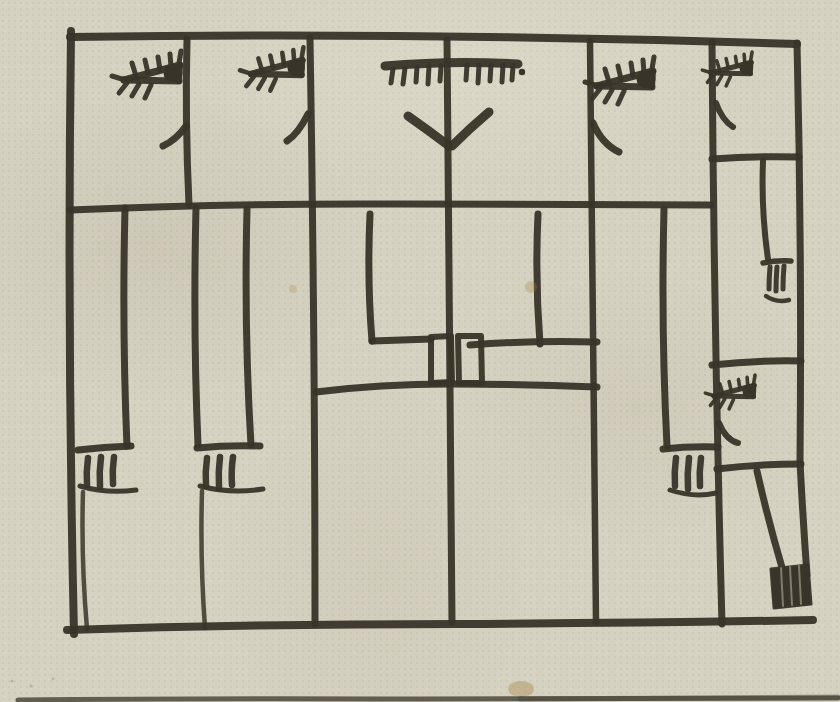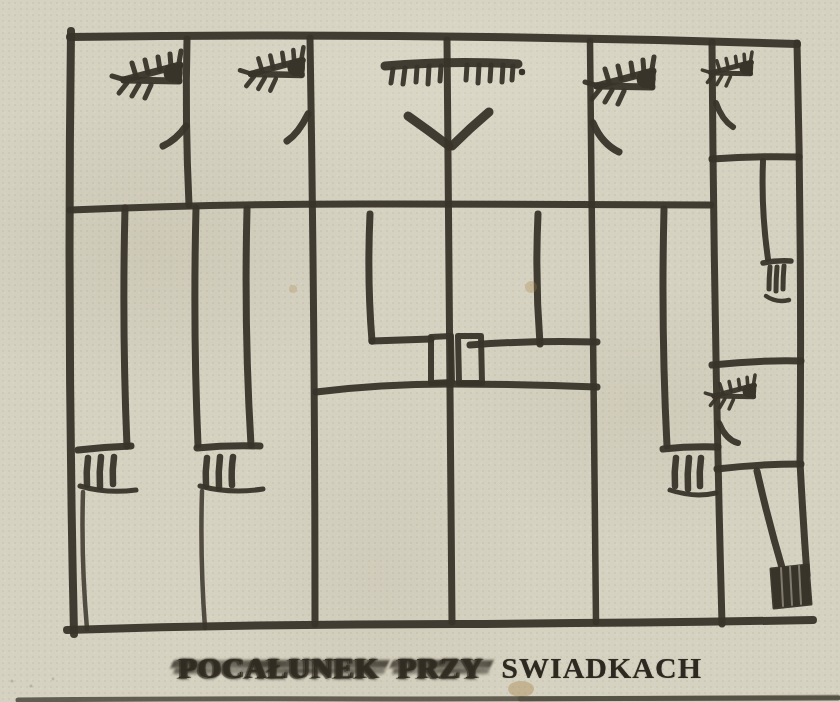--- a/index.html
+++ b/index.html
@@ -201,19 +201,14 @@
       <g>
         <path d="M18,700 Q200,698 420,699 Q640,698 838,698" stroke="#454034" stroke-width="5" stroke-opacity="0.8"></path>
         <path d="M520,699 L838,697" stroke="#454034" stroke-width="5" stroke-opacity="0.4"></path>
         <circle cx="12" cy="681" r="1.6" fill="#8a8471" fill-opacity="0.4" stroke="none"></circle>
         <circle cx="31" cy="686" r="1.6" fill="#8a8471" fill-opacity="0.4" stroke="none"></circle>
         <circle cx="53" cy="679" r="1.4" fill="#8a8471" fill-opacity="0.35" stroke="none"></circle>
       </g>
     </g>
   </svg>
 
-  <div class="caption">
-    <span class="word smudged">POCAŁUNEK</span>
-    <span class="word smudged">PRZY</span>
-    <span class="word">SWIADKACH</span>
-  </div>
 
 </div>
 
 </body></html>

